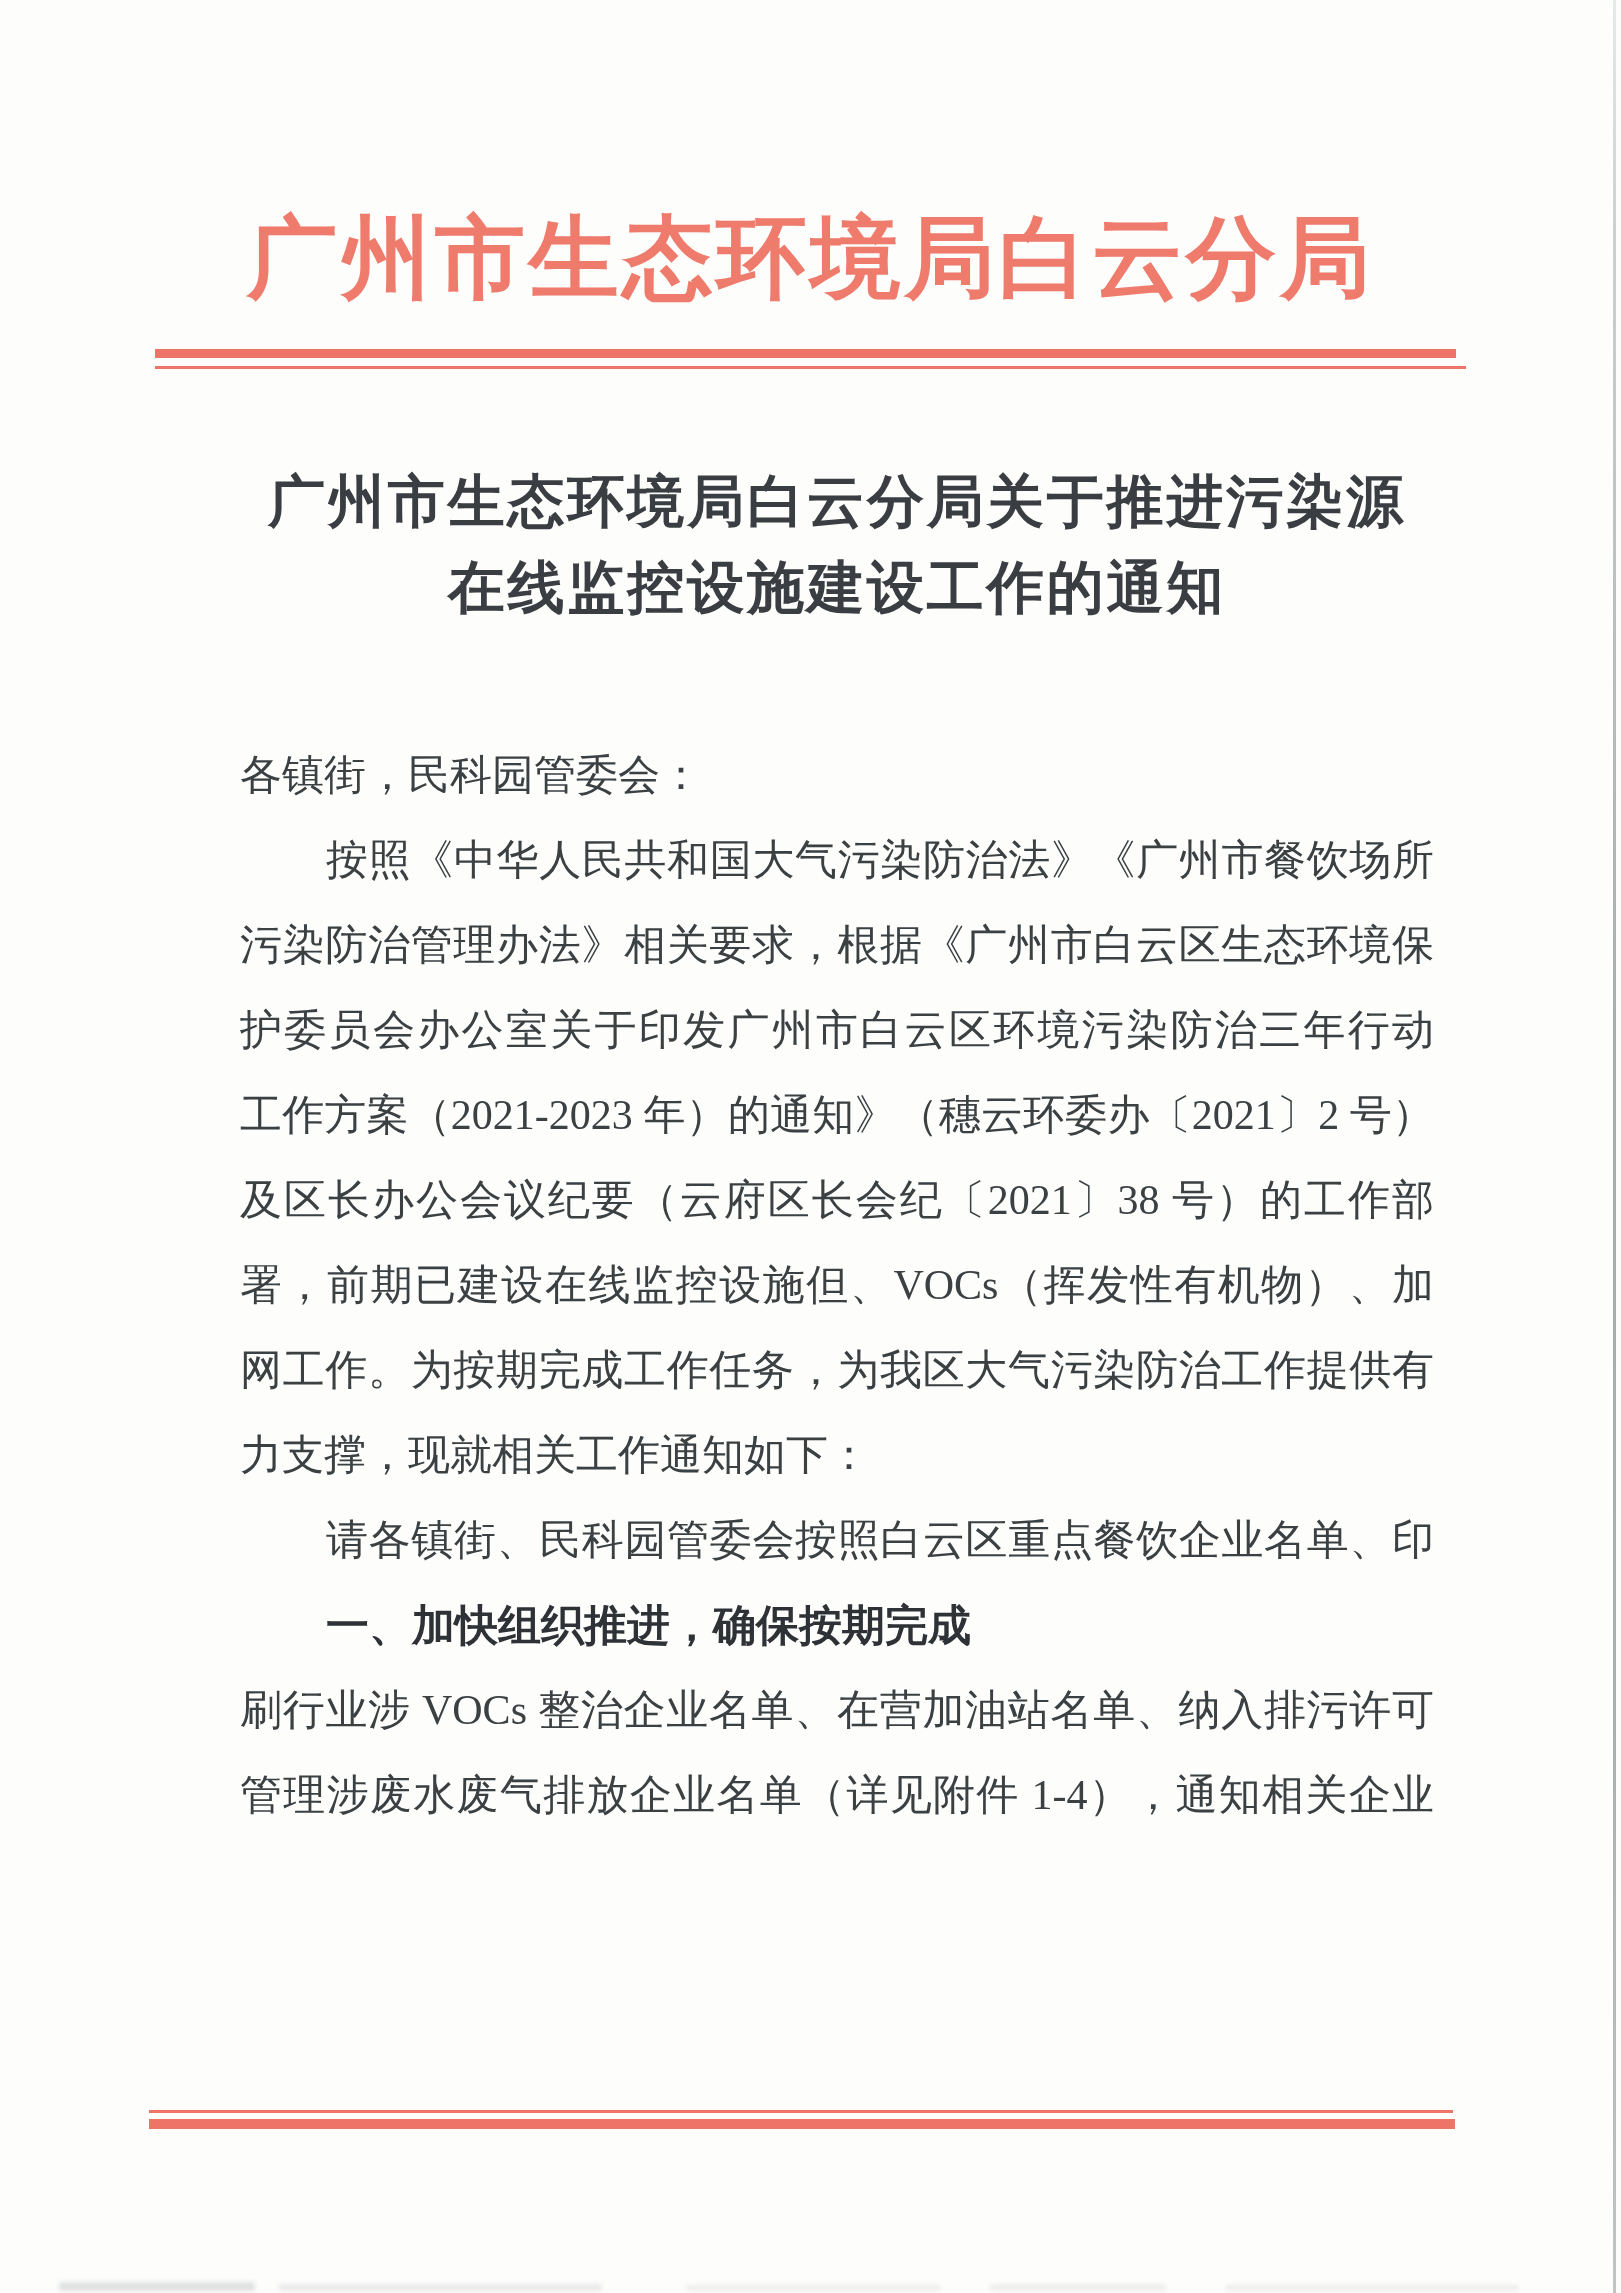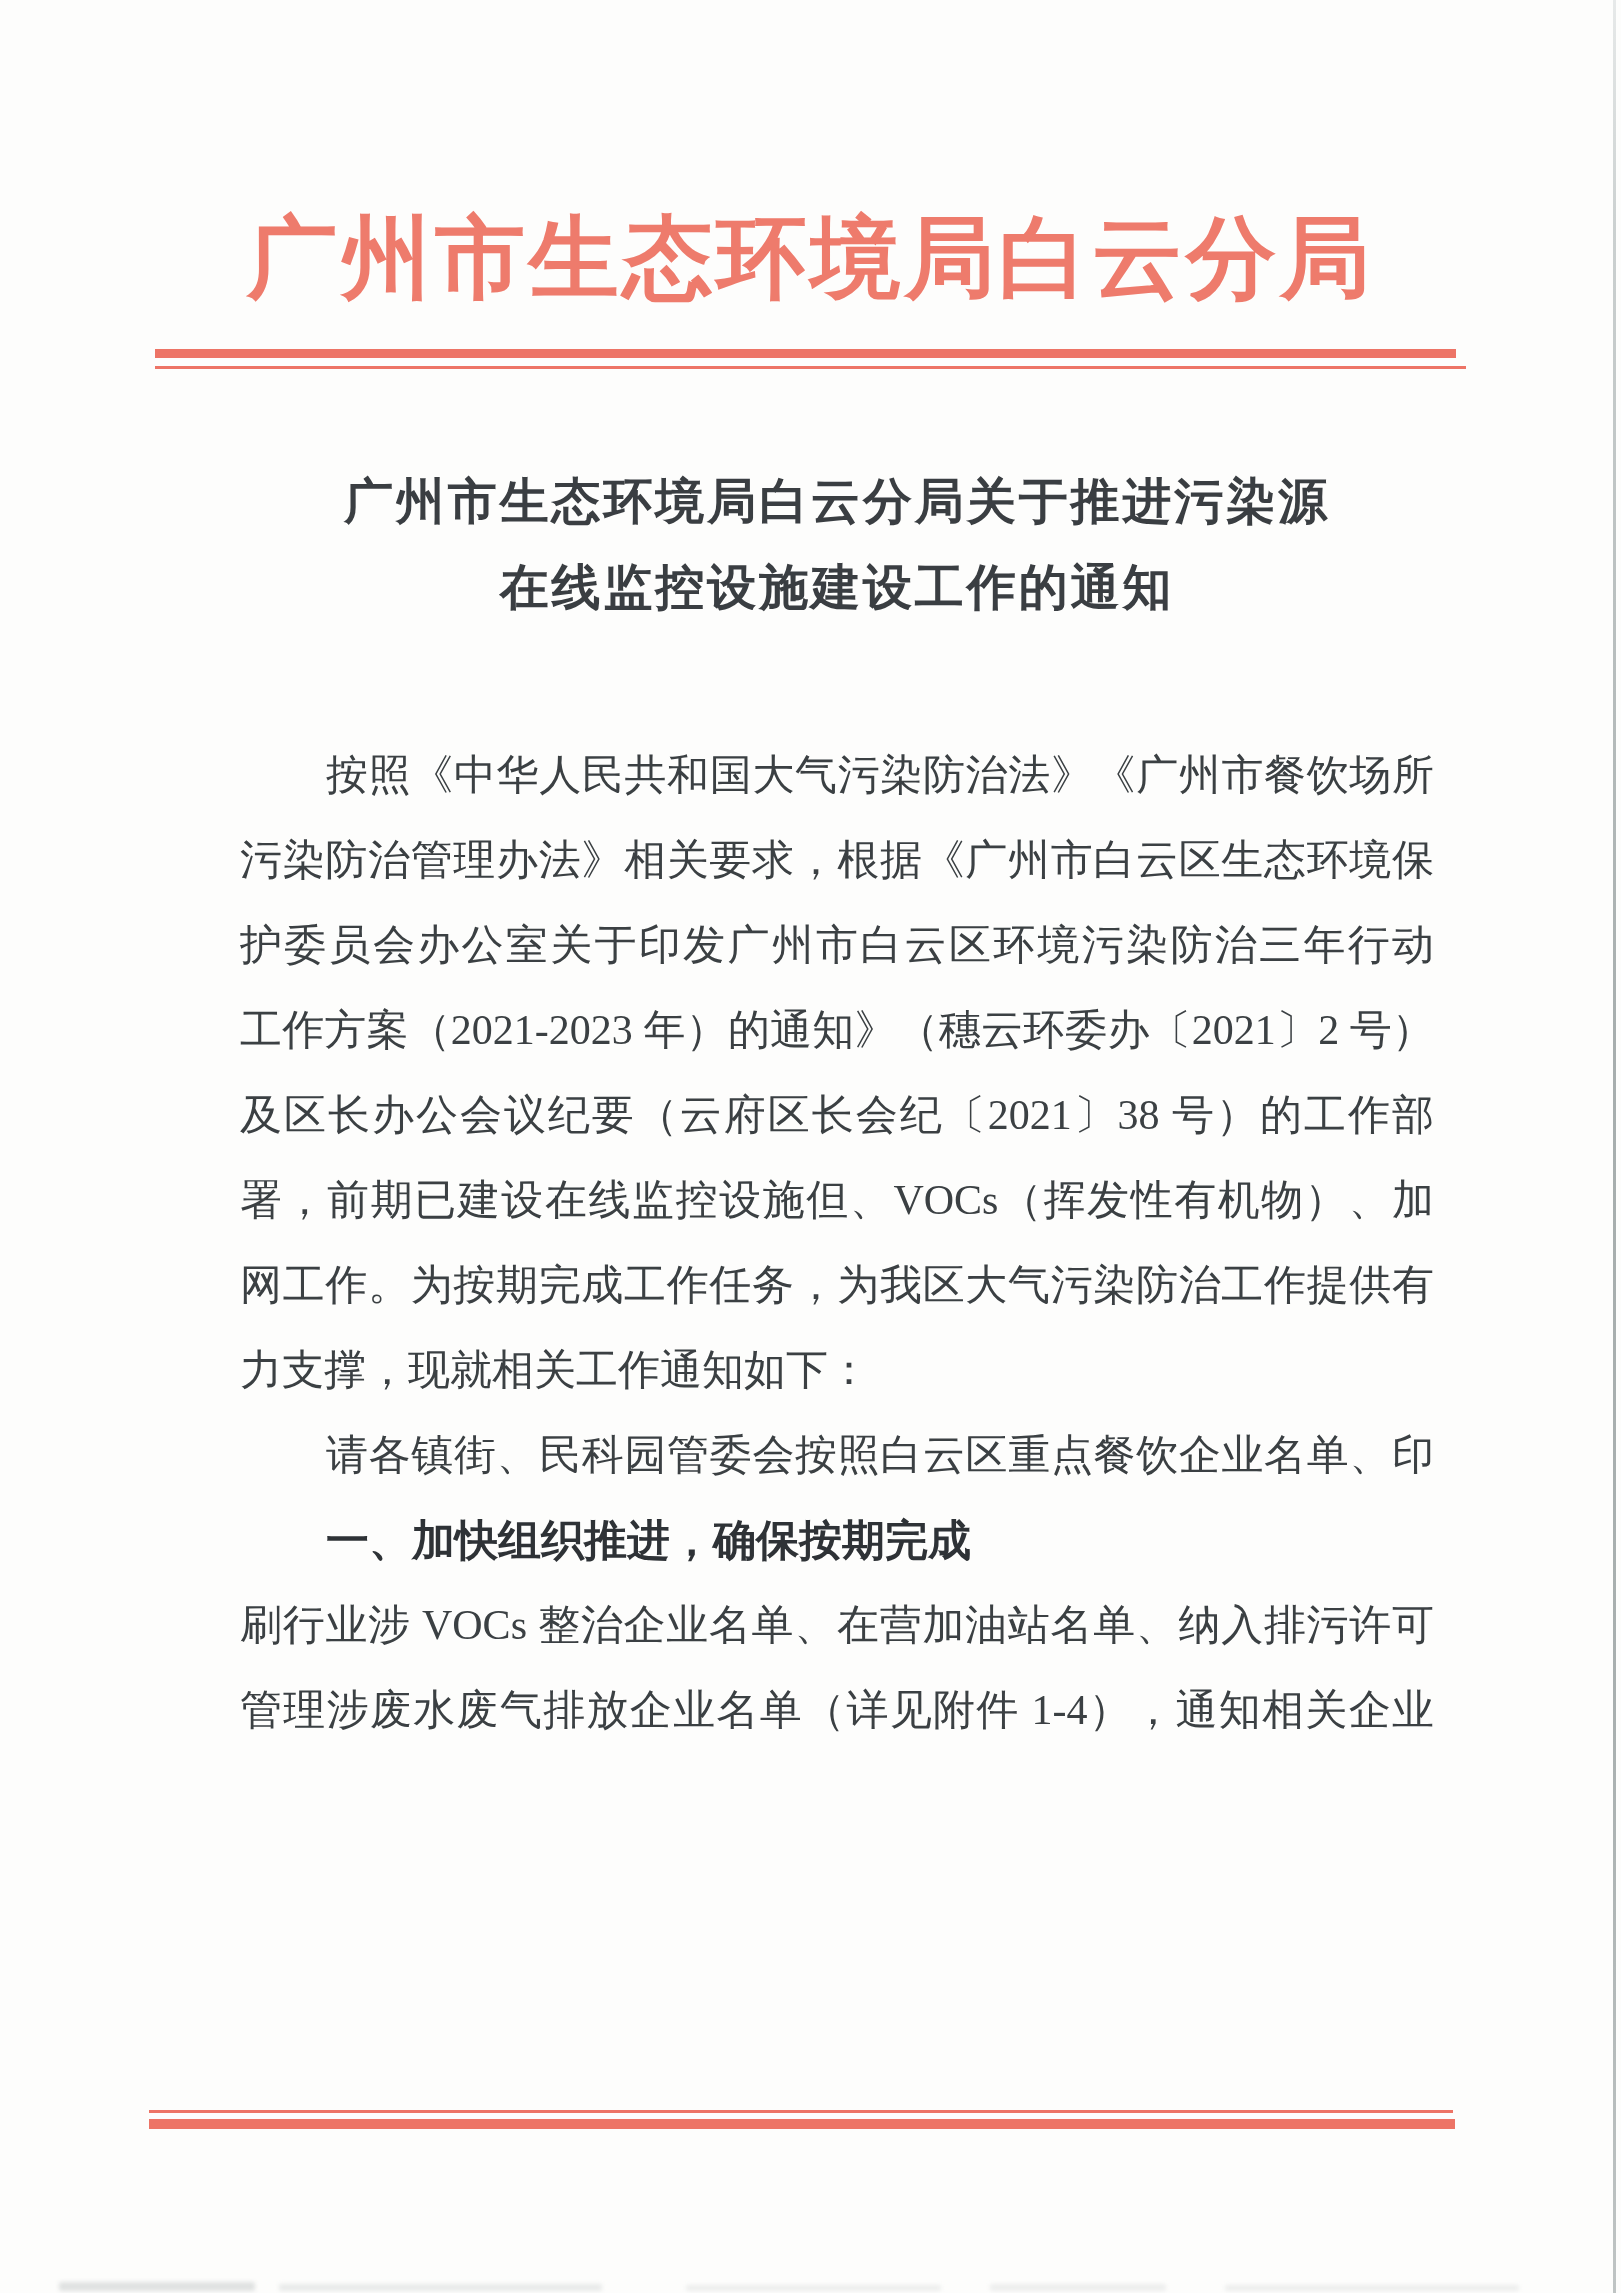--- a/index.html
+++ b/index.html
@@ -22,21 +22,21 @@
   }
   .rule{position:absolute;background:#ed7466;}
   .rule-h-thick{top:349px;left:155px;width:1301px;height:8.8px;}
   .rule-h-thin {top:366px;left:155px;width:1311px;height:2.9px;}
   .rule-f-thin {top:2110px;left:149px;width:1304px;height:2.9px;}
   .rule-f-thick{top:2119px;left:149px;width:1306px;height:9.8px;}
   
   .doc-title{
     position:absolute;top:459px;left:240px;width:1194px;
     text-align:center;
-    font-size:49px;font-weight:700;
+    font-size:57px;font-weight:700;
     letter-spacing:2.9px;
     color:#3a3e42;
     line-height:86px;
   }
   
   .body-block{
     position:absolute;top:733px;left:240px;width:1194px;
     font-size:42px;
     color:#3b4043;
     line-height:85px;
@@ -77,20 +77,21 @@
 
   <div class="rule rule-h-thick"></div>
   <div class="rule rule-h-thin"></div>
 
   <div class="doc-title">
     <div>广州市生态环境局白云分局关于推进污染源</div>
     <div>在线监控设施建设工作的通知</div>
   </div>
 
   <div class="body-block">
+    <div class="bodyline">各镇街，民科园管委会：</div>
     <div class="bodyline just indent">按照《中华人民共和国大气污染防治法》《广州市餐饮场所</div>
     <div class="bodyline just">污染防治管理办法》相关要求，根据《广州市白云区生态环境保</div>
     <div class="bodyline just">护委员会办公室关于印发广州市白云区环境污染防治三年行动</div>
     <div class="bodyline just">工作方案（2021-2023 年）的通知》（穗云环委办〔2021〕2 号）</div>
     <div class="bodyline just">及区长办公会议纪要（云府区长会纪〔2021〕38 号）的工作部</div>
     <div class="bodyline just">署，前期已建设在线监控设施但、VOCs（挥发性有机物）、加油</div>
     <div class="bodyline just">网工作。为按期完成工作任务，为我区大气污染防治工作提供有</div>
     <div class="bodyline">力支撑，现就相关工作通知如下：</div>
     <div class="bodyline just indent">请各镇街、民科园管委会按照白云区重点餐饮企业名单、印</div>
     <div class="bodyline indent heading">一、加快组织推进，确保按期完成</div>

